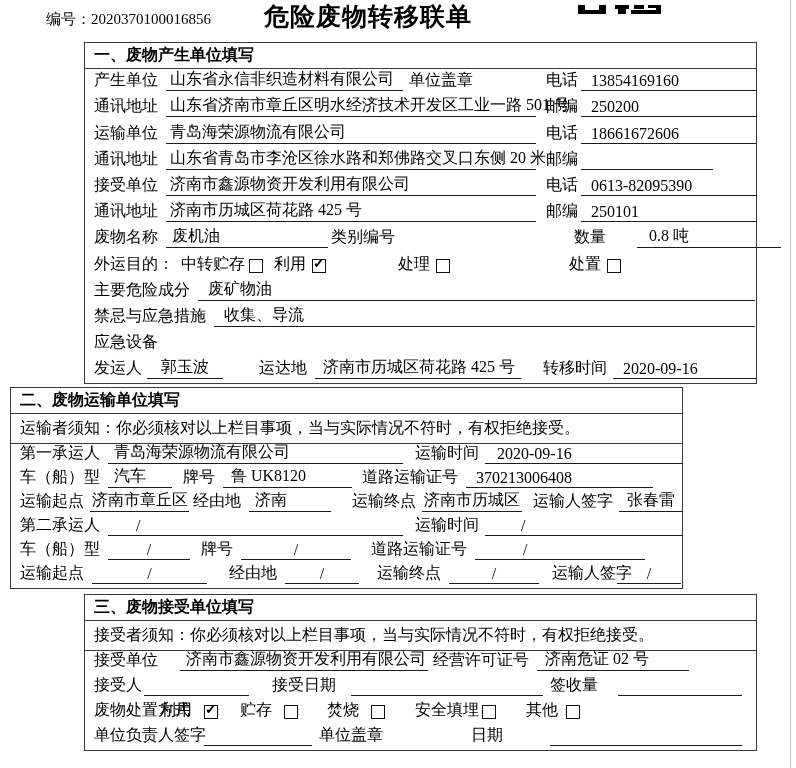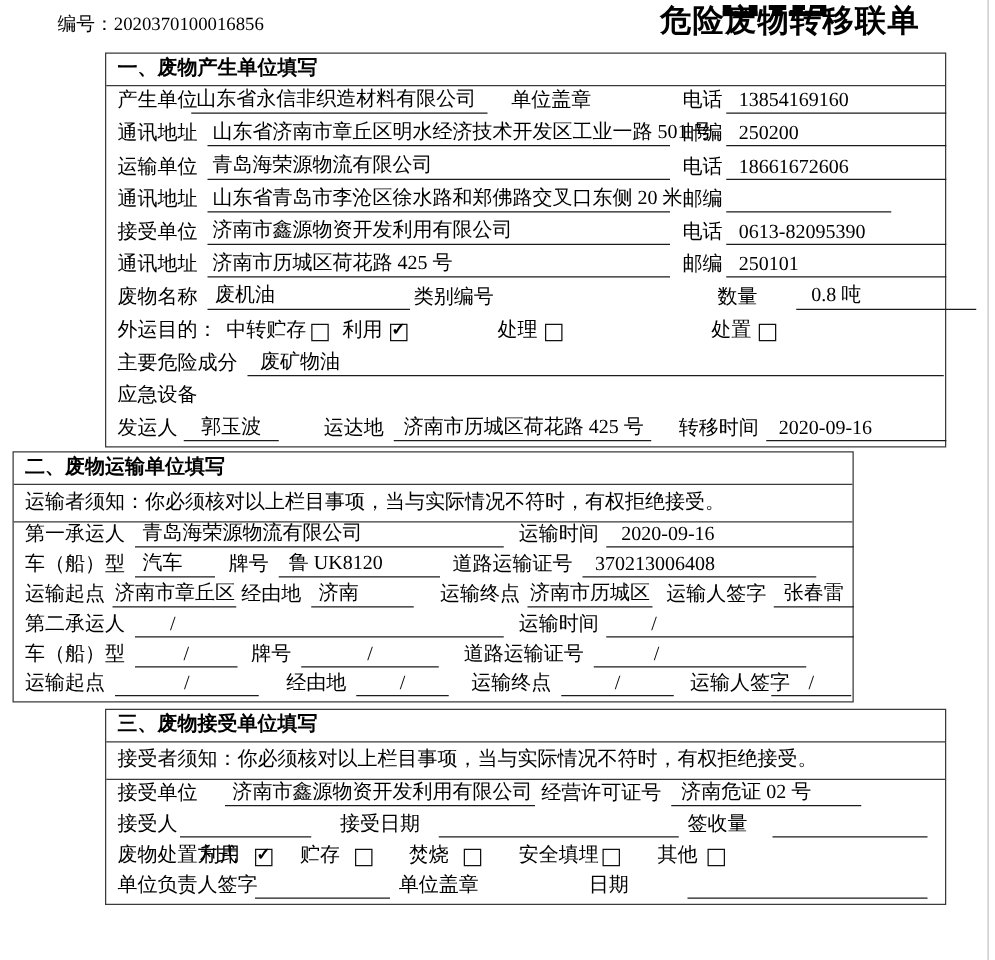--- a/index.html
+++ b/index.html
@@ -2,21 +2,21 @@
 <html><head>
 <meta charset="utf-8">
 <style>
   html,body{margin:0;padding:0;background:#fff;}
   #page{position:relative;width:796px;height:768px;background:#fff;overflow:hidden;
         font-family:"Liberation Serif","DejaVu Serif",serif;color:#000;font-size:16px;}
   #edge-line{position:absolute;left:790px;top:0;width:1px;height:768px;background:#c4c4c4;}
   
   #top{position:relative;height:42px;}
   #serial{position:absolute;left:46px;top:10px;font-size:15px;white-space:nowrap;}
-  #doc-title{position:absolute;left:0;right:60px;top:0;text-align:right;
+  #doc-title{position:absolute;left:0;right:60px;top:0;text-align:center;
              font-size:25px;font-weight:bold;letter-spacing:1px;white-space:nowrap;}
   #qr{position:absolute;left:578px;top:0;}
   
   .box{margin-left:84px;width:673px;border:1.5px solid #3a3a3a;box-sizing:border-box;background:#fff;}
   .box-header{height:26px;line-height:24px;border-bottom:1.5px solid #3a3a3a;
               padding-left:9px;font-weight:bold;font-size:16px;box-sizing:border-box;}
   .notice{height:30px;line-height:28px;border-bottom:1.5px solid #3a3a3a;
           padding-left:9px;font-size:16px;box-sizing:border-box;white-space:nowrap;}
   .row{position:relative;}
   .s1 .row{height:26.2px;}
@@ -55,21 +55,21 @@
         </g>
       </svg>
     </div>
   </div>
 
   <div class="box s1" id="s1-box">
     <div class="box-header">一、废物产生单位填写</div>
 
     <div class="row">
       <span class="lbl" style="left:9px">产生单位</span>
-      <span class="u" style="left:68px;width:237px;padding-left:4px">山东省永信非织造材料有限公司</span>
+      <span class="u" style="left:81px;width:237px;padding-left:4px">山东省永信非织造材料有限公司</span>
       <span class="lbl" style="left:324px">单位盖章</span>
       <span class="lbl" style="left:461px">电话</span>
       <span class="u" style="left:496px;width:176px;padding-left:10px">13854169160</span>
     </div>
 
     <div class="row">
       <span class="lbl" style="left:9px">通讯地址</span>
       <span class="u" style="left:81px;width:370px;padding-left:4px">山东省济南市章丘区明水经济技术开发区工业一路 501 号</span>
       <span class="lbl" style="left:461px">邮编</span>
       <span class="u" style="left:496px;width:176px;padding-left:10px">250200</span>
@@ -122,20 +122,24 @@
       <span class="cb" style="left:351px"></span>
       <span class="lbl" style="left:484px">处置</span>
       <span class="cb" style="left:522px"></span>
     </div>
 
     <div class="row">
       <span class="lbl" style="left:9px">主要危险成分</span>
       <span class="u" style="left:113px;width:557px;padding-left:10px">废矿物油</span>
     </div>
 
+    <div class="row">
+      <span class="lbl" style="left:9px">禁忌与应急措施</span>
+      <span class="u" style="left:129px;width:541px;padding-left:10px">收集、导流</span>
+    </div>
 
     <div class="row">
       <span class="lbl" style="left:9px">应急设备</span>
     </div>
 
     <div class="row">
       <span class="lbl" style="left:9px">发运人</span>
       <span class="u c" style="left:62px;width:76px">郭玉波</span>
       <span class="lbl" style="left:174px">运达地</span>
       <span class="u" style="left:230px;width:206px;padding-left:8px">济南市历城区荷花路 425 号</span>

